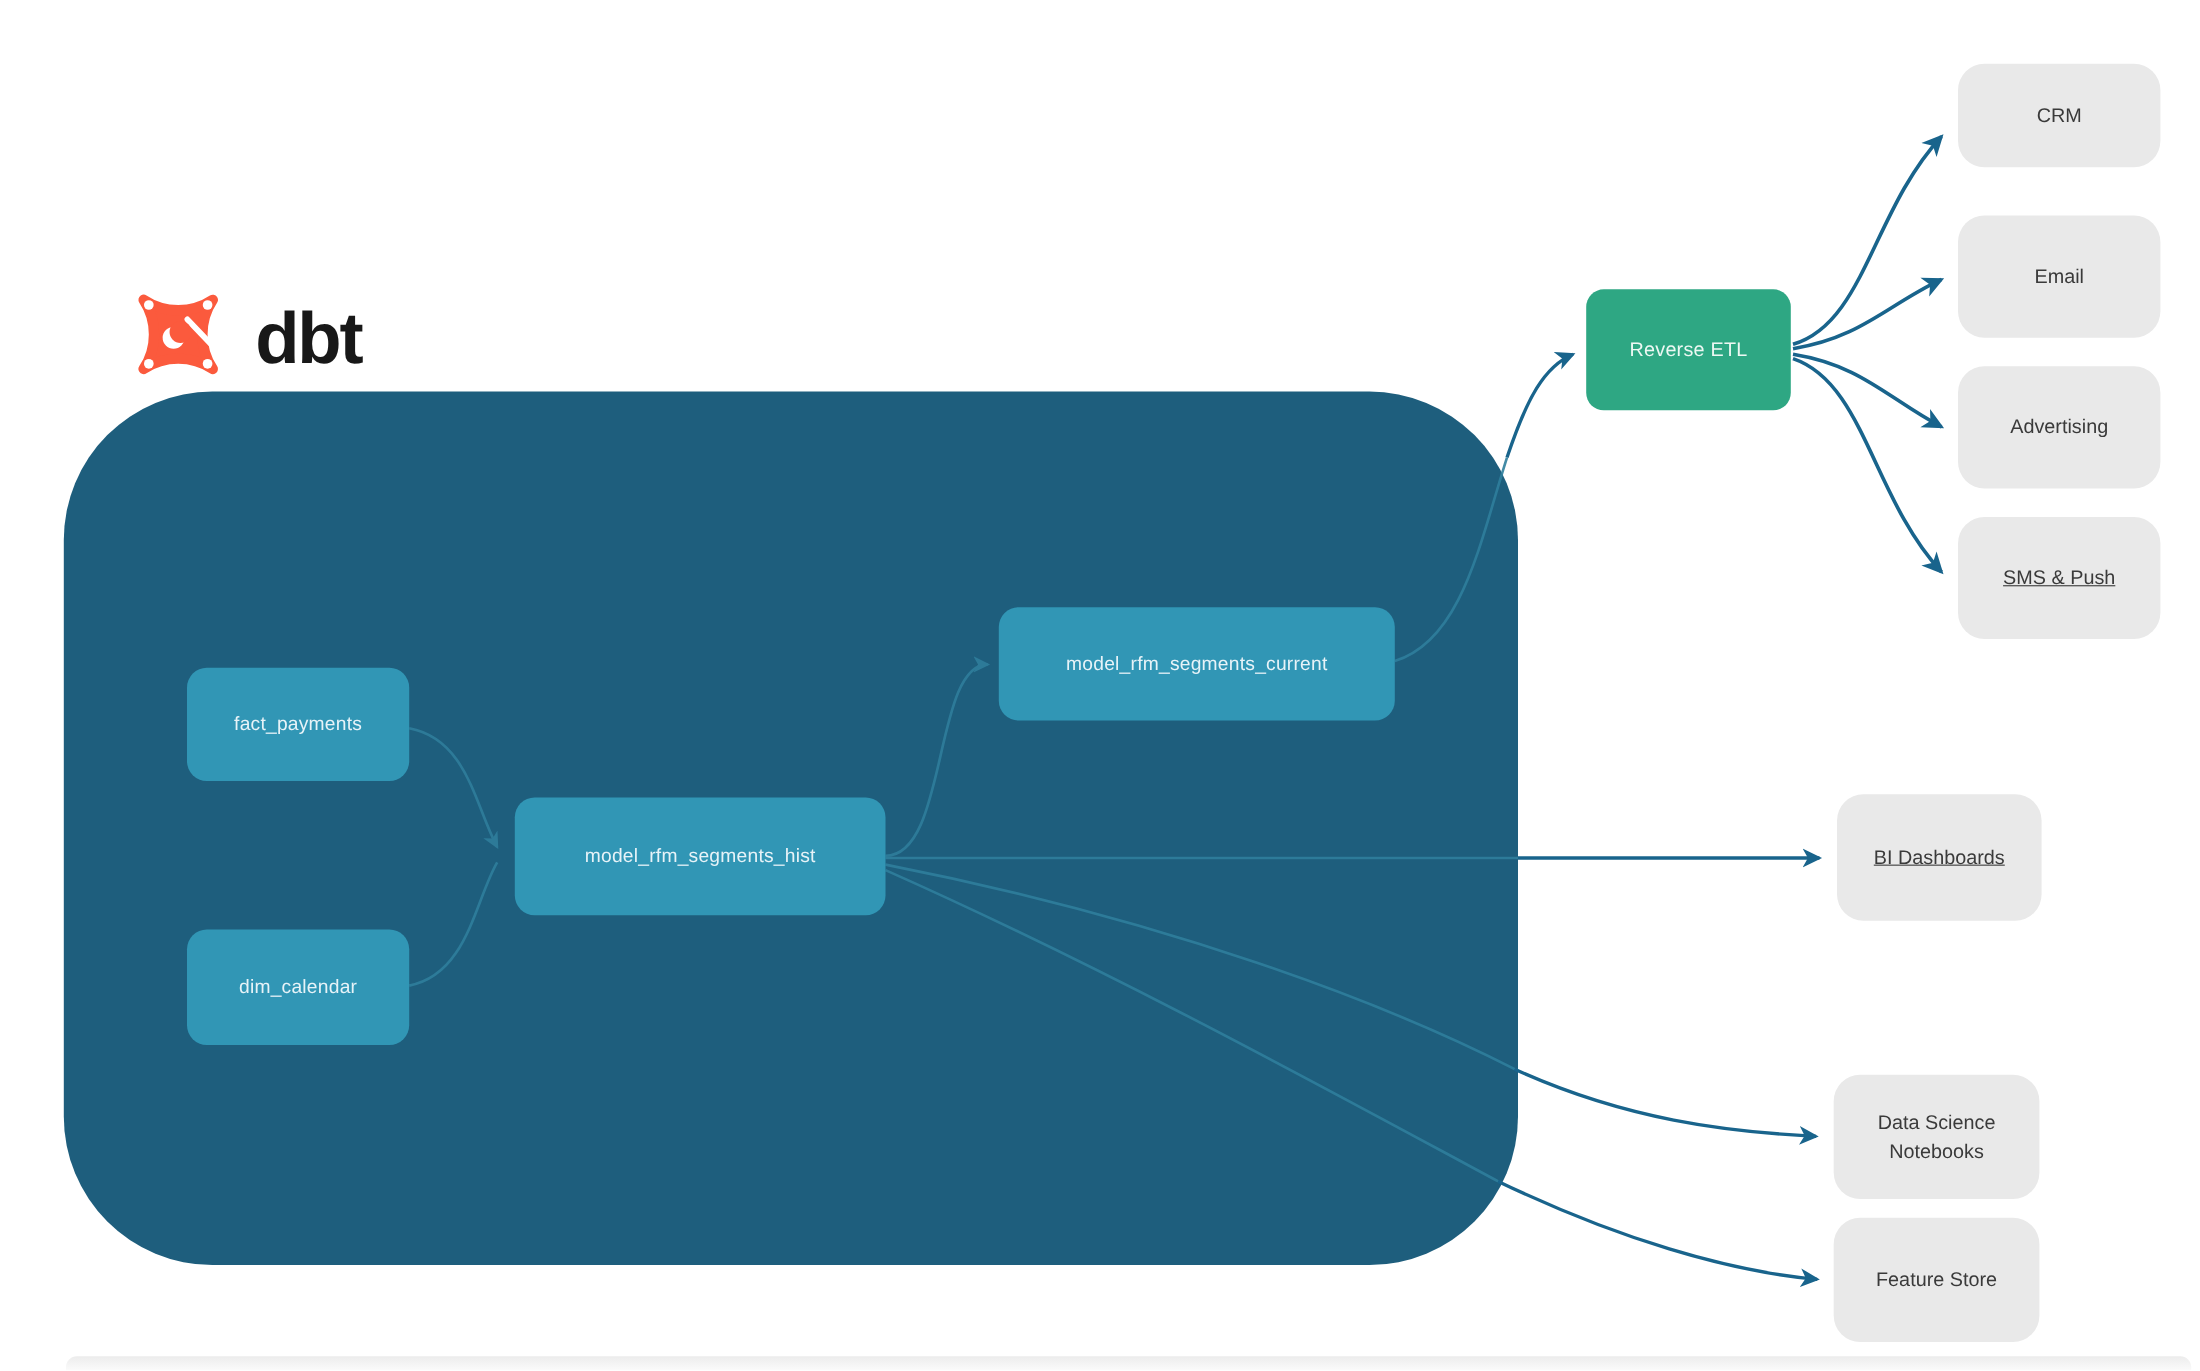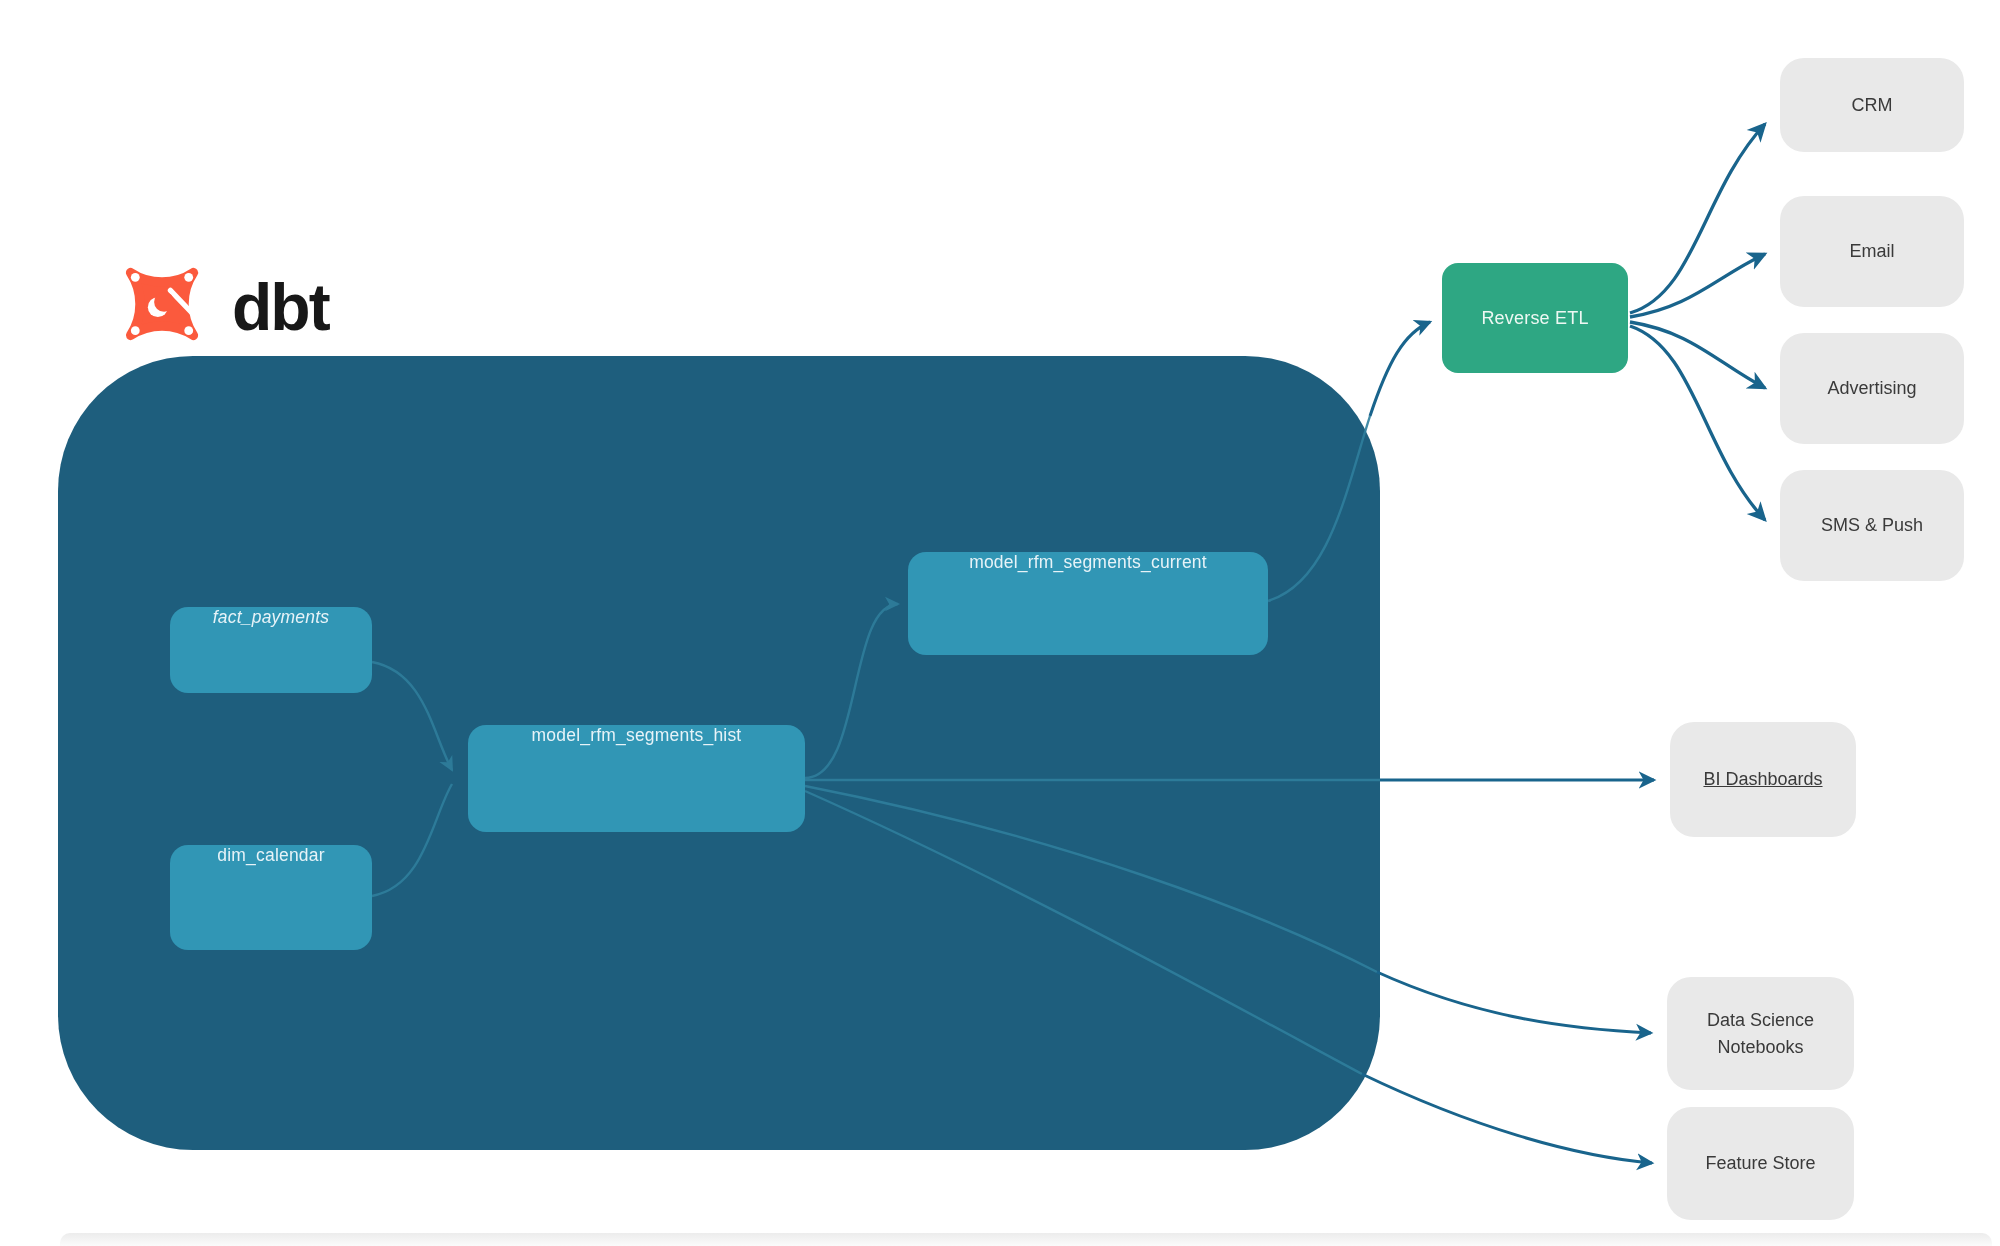--- a/index.html
+++ b/index.html
@@ -36,48 +36,48 @@
 
   
   .dbt-container{
     position:absolute;left:58px;top:356px;width:1322px;height:794px;
     background:var(--container-teal);
     border-radius:135px;
   }
 
   
   .node{
-    position:absolute;display:flex;align-items:flex-start;justify-content:center;
+    position:absolute;display:flex;align-items:center;justify-content:center;
     text-align:center;
     font-size:17.5px;color:var(--node-text);
     background:var(--node-teal);border-radius:18px;
     letter-spacing:0.2px;
   }
-  .n-fact{left:170px;top:607px;width:202px;height:86px;font-style:italic;}
+  .n-fact{left:170px;top:607px;width:202px;height:103px;}
   .n-dim{left:170px;top:845px;width:202px;height:105px;}
   .n-hist{left:468px;top:725px;width:337px;height:107px;}
   .n-current{left:908px;top:552px;width:360px;height:103px;}
 
   .etl{
     position:absolute;left:1442px;top:263px;width:186px;height:110px;
     display:flex;align-items:center;justify-content:center;
     background:var(--etl-green);border-radius:16px;
     font-size:18px;color:#EDF8F3;letter-spacing:0.2px;
   }
 
   .dest{
     position:absolute;display:flex;align-items:center;justify-content:center;
     text-align:center;padding:0 18px;line-height:1.5;
     background:var(--dest-gray);border-radius:24px;
     font-size:18px;color:var(--dest-text);
   }
   .d-crm{left:1780px;top:58px;width:184px;height:94px;}
   .d-email{left:1780px;top:196px;width:184px;height:111px;}
   .d-adv{left:1780px;top:333px;width:184px;height:111px;text-align:right;}
-  .d-sms{left:1780px;top:470px;width:184px;height:111px;}
+  .d-sms{left:1780px;top:470px;width:184px;height:111px;text-decoration:underline;}
   .d-bi{left:1670px;top:722px;width:186px;height:115px;text-decoration:underline;}
   .d-ds{left:1667px;top:977px;width:187px;height:113px;}
   .d-fs{left:1667px;top:1107px;width:187px;height:113px;}
 
   
   svg.edges{position:absolute;left:0;top:0;width:2000px;height:1246px;pointer-events:none;}
   .e-muted{fill:none;stroke:var(--edge-muted);stroke-width:2.4;opacity:0.9;}
   .e-dark{fill:none;stroke:var(--edge-dark);stroke-width:3;}
   .e-fan{fill:none;stroke:var(--edge-dark);stroke-width:3.3;}
   .mk-dark{fill:var(--edge-dark);}

